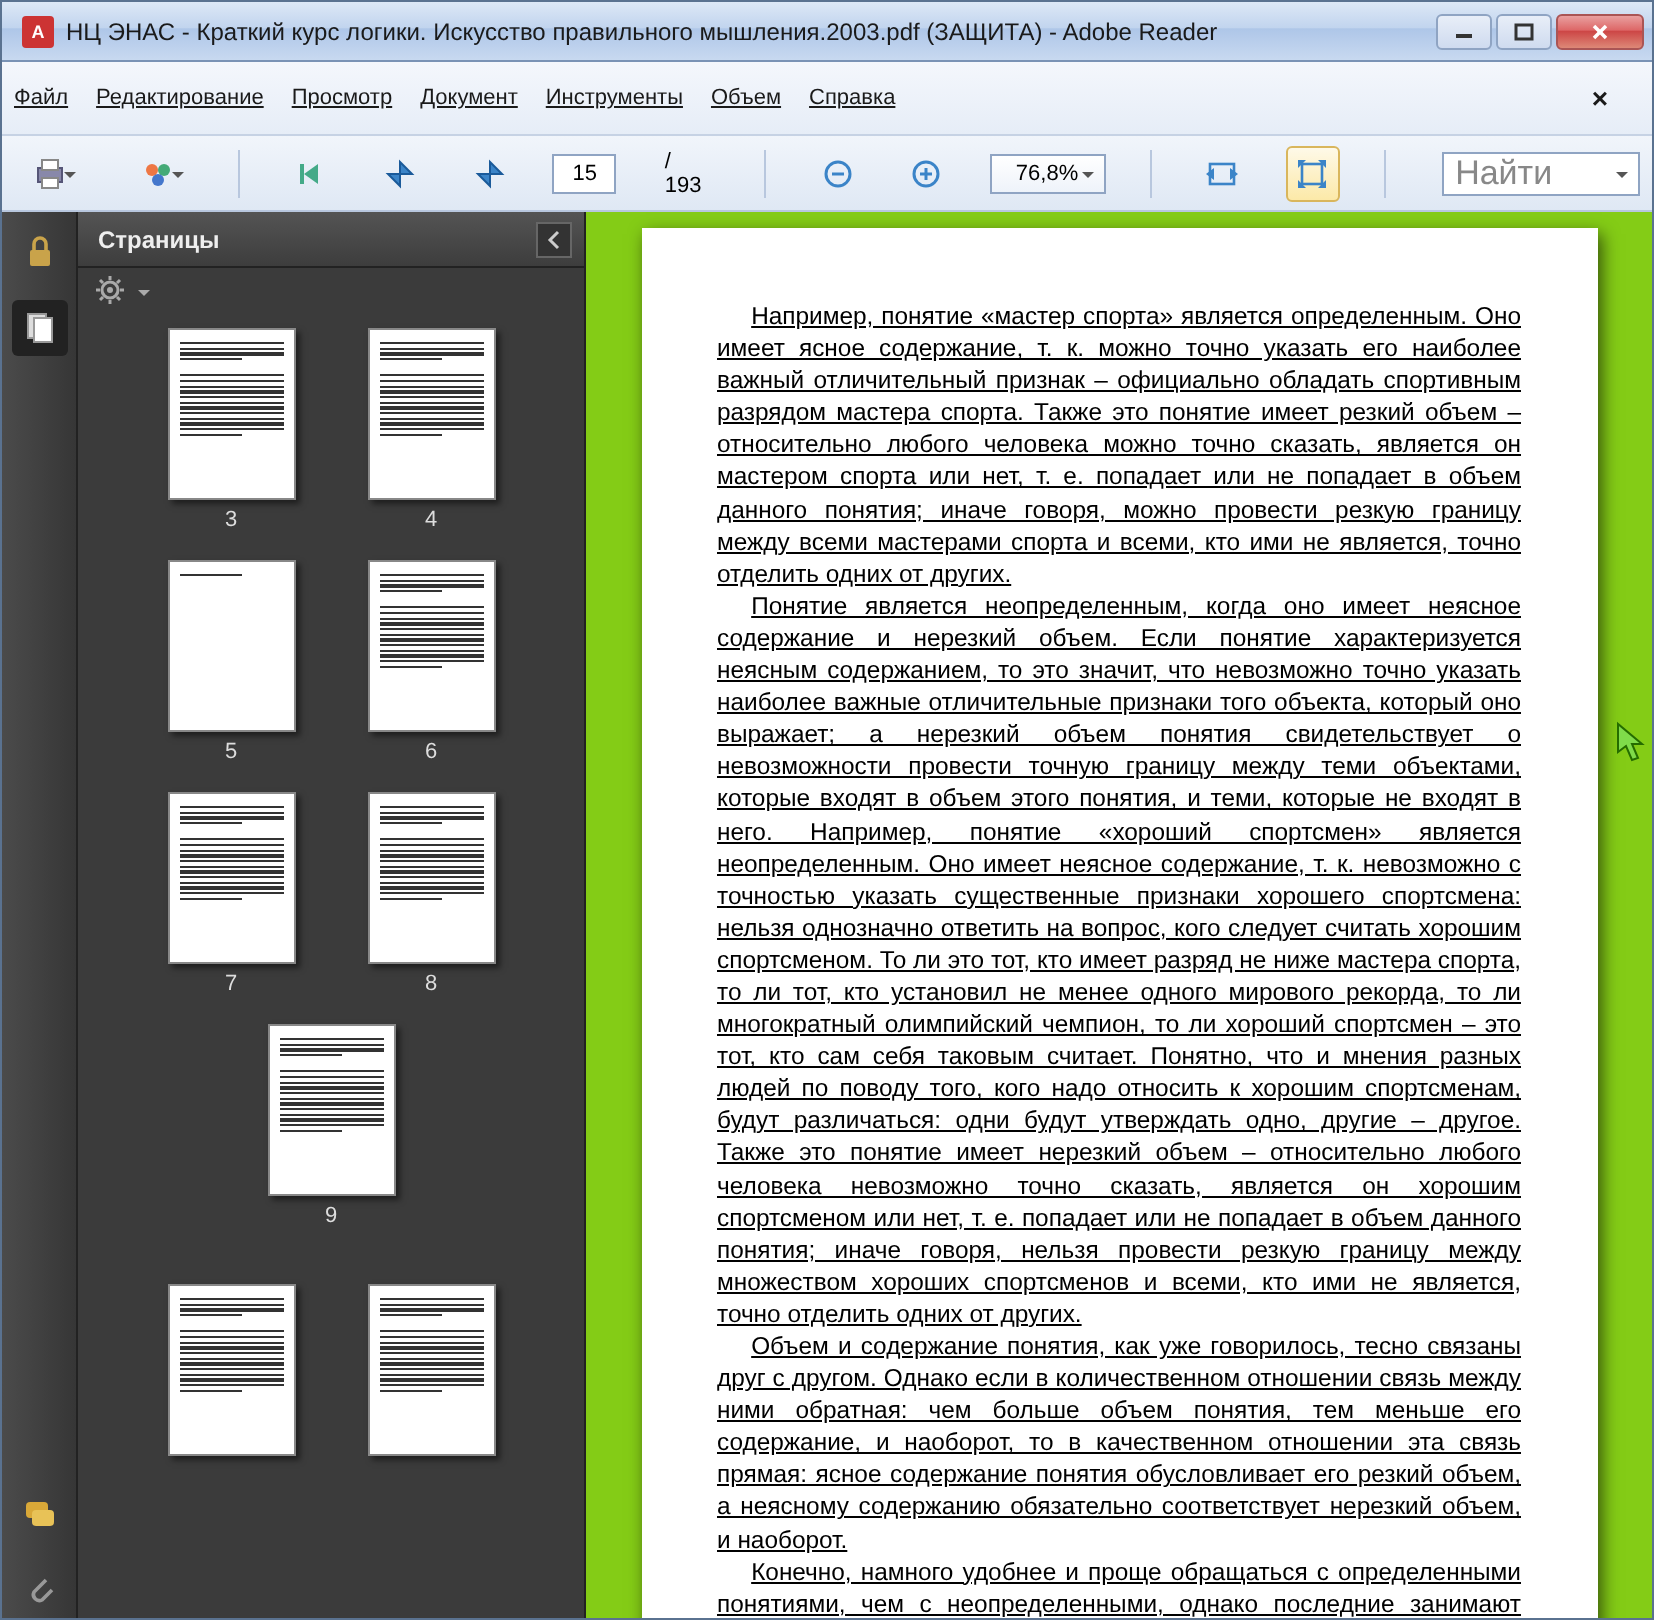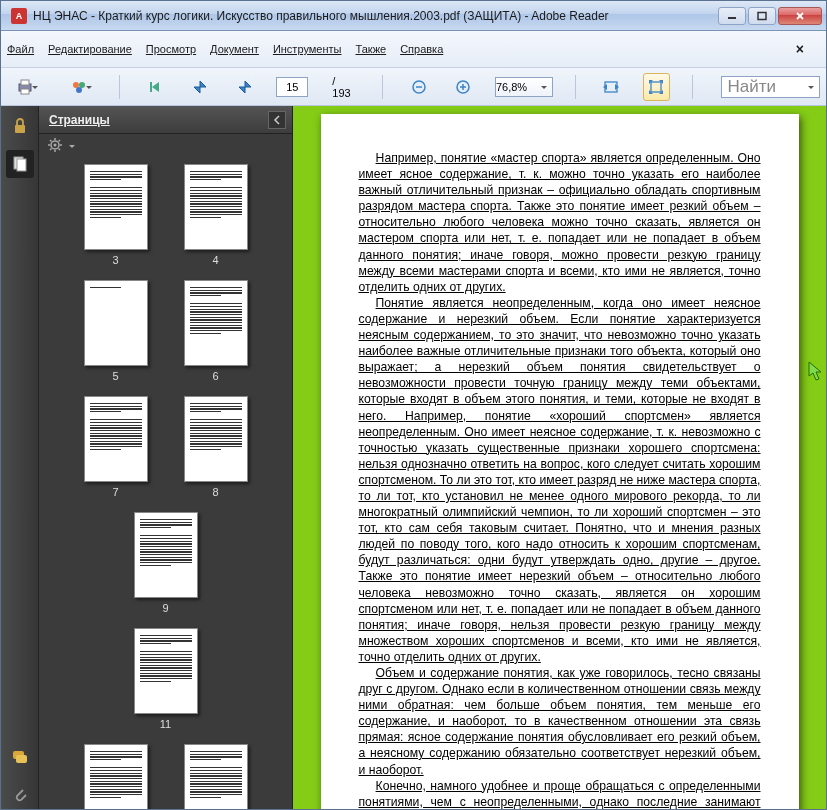--- a/index.html
+++ b/index.html
@@ -16,31 +16,31 @@
 .menubar span { margin-right: 14px; cursor: pointer; }
 .menubar span u { text-decoration: underline; }
 .menu-x { position: absolute; right: 8px; font-size: 14px; font-weight: bold; cursor: pointer; }
 .toolbar { height: 38px; background: linear-gradient(#f1f5fb,#dfe8f4); display: flex; align-items: center; padding: 0 6px; border-bottom: 1px solid #b8c7de; gap: 18px; }
 .tbtn { width: 30px; height: 28px; border: 1px solid transparent; border-radius: 3px; display: flex; align-items: center; justify-content: center; cursor: pointer; }
 .tbtn.wdd { width: 40px; position: relative; }
 .tbtn.wdd::after { content: ""; position: absolute; right: 4px; border: 3px solid transparent; border-top-color: #555; top: 12px; }
 .tsep { width: 1px; height: 24px; background: #b8c7de; margin: 0 4px; }
 .page-input { width: 32px; height: 20px; border: 1px solid #8fa4c3; text-align: center; font-size: 11px; background: #fff; }
 .page-total { font-size: 11px; margin: 0 6px; }
-.zoom-box { height: 20px; border: 1px solid #8fa4c3; display: flex; align-items: center; padding: 0 0; font-size: 11px; background: linear-gradient(#fff,#eef3fa); min-width: 58px; position: relative; cursor: pointer; }
+.zoom-box { height: 20px; border: 1px solid #8fa4c3; display: flex; align-items: center; padding: 0 12px; font-size: 11px; background: linear-gradient(#fff,#eef3fa); min-width: 58px; position: relative; cursor: pointer; }
 .zoom-box::after { content: ""; position: absolute; right: 5px; border: 3px solid transparent; border-top-color: #555; top: 8px; }
 .search-box { height: 22px; width: 110px; border: 1px solid #8fa4c3; display: flex; align-items: center; padding: 0 6px; font-size: 17px; color: #888; background: #fff; position: relative; margin-left: 6px; }
 .search-box::after { content: ""; position: absolute; right: 5px; border: 3px solid transparent; border-top-color: #555; top: 9px; }
 .body-area { flex: 1; display: flex; background: #343434; min-height: 0; }
 .left-rail { width: 38px; background: linear-gradient(90deg,#4b4b4b,#363636); display: flex; flex-direction: column; align-items: center; padding-top: 6px; gap: 10px; border-right: 1px solid #222; }
 .rail-btn { width: 28px; height: 28px; display: flex; align-items: center; justify-content: center; cursor: pointer; border-radius: 3px; }
 .rail-btn.active { background: #222; }
 .rail-spacer { flex: 1; }
 .side-panel { width: 254px; background: #3b3b3b; display: flex; flex-direction: column; border-right: 1px solid #222; }
-.side-header { height: 28px; background: linear-gradient(#545454,#3d3d3d); display: flex; align-items: center; padding: 0 10px; color: #eee; font-size: 12px; font-weight: bold; border-bottom: 1px solid #222; position: relative; text-decoration: underline; }
+.side-header { height: 28px; background: linear-gradient(#545454,#3d3d3d); display: flex; align-items: center; padding: 0 10px; color: #eee; font-size: 12px; font-weight: bold; border-bottom: 1px solid #222; position: relative; }
 .side-collapse { position: absolute; right: 6px; width: 18px; height: 18px; border: 1px solid #666; background: #333; display: flex; align-items: center; justify-content: center; cursor: pointer; }
 .side-toolbar { height: 26px; display: flex; align-items: center; padding: 0 8px; }
 .gear { width: 20px; height: 20px; cursor: pointer; position: relative; }
 .gear::after { content: ""; position: absolute; right: -8px; top: 8px; border: 3px solid transparent; border-top-color: #aaa; }
 .thumbs { flex: 1; overflow-y: auto; padding: 4px 0 10px; }
 .thumbs::-webkit-scrollbar { width: 16px; }
 .thumbs::-webkit-scrollbar-track { background: #e8e8e8; }
 .thumbs::-webkit-scrollbar-thumb { background: linear-gradient(#d5dce6,#b9c6d8); border: 1px solid #9ab; border-radius: 2px; }
 .thumb-row { display: flex; justify-content: center; gap: 36px; margin-bottom: 14px; }
 .thumb-col { display: flex; flex-direction: column; align-items: center; gap: 4px; }
@@ -85,21 +85,21 @@
         </div>
     </div>
   </div>
 
   <div class="menubar">
     <span><u>Файл</u></span>
     <span><u>Редактирование</u></span>
     <span><u>Просмотр</u></span>
     <span><u>Документ</u></span>
     <span><u>Инструменты</u></span>
-    <span><u>Также</u></span>
+    <span><u>Объем</u></span>
     <span><u>Справка</u></span>
     <span class="menu-x">×</span>
   </div>
 
   <div class="toolbar">
     <div class="tbtn wdd">
         <svg width="18" height="18" viewBox="0 0 18 18">
           <rect x="3" y="6" width="12" height="7" fill="#88a" stroke="#557"></rect>
           <rect x="5" y="2" width="8" height="5" fill="#fff" stroke="#888"></rect>
           <rect x="5" y="11" width="8" height="5" fill="#fff" stroke="#888"></rect>
@@ -370,42 +370,20 @@
                 <div class="tl "></div>
                 <div class="tl "></div>
                 <div class="tl "></div>
                 <div class="tl "></div>
                 <div class="tl short"></div>
               </div>
               <div class="thumb-num">9</div>
             </div>
           </div>
           <div class="thumb-row">
-            <div class="thumb-col">
-              <div class="thumb">
-                <div class="tl "></div>
-                <div class="tl "></div>
-                <div class="tl "></div>
-                <div class="tl short"></div>
-                <div class="tl gap"></div>
-                <div class="tl "></div>
-                <div class="tl "></div>
-                <div class="tl "></div>
-                <div class="tl "></div>
-                <div class="tl "></div>
-                <div class="tl "></div>
-                <div class="tl "></div>
-                <div class="tl "></div>
-                <div class="tl "></div>
-                <div class="tl "></div>
-                <div class="tl "></div>
-                <div class="tl short"></div>
-              </div>
-              <div class="thumb-num">11</div>
-            </div>
           </div>
           <div class="thumb-row">
             <div class="thumb-col">
               <div class="thumb">
                 <div class="tl "></div>
                 <div class="tl "></div>
                 <div class="tl "></div>
                 <div class="tl short"></div>
                 <div class="tl gap"></div>
                 <div class="tl "></div>

